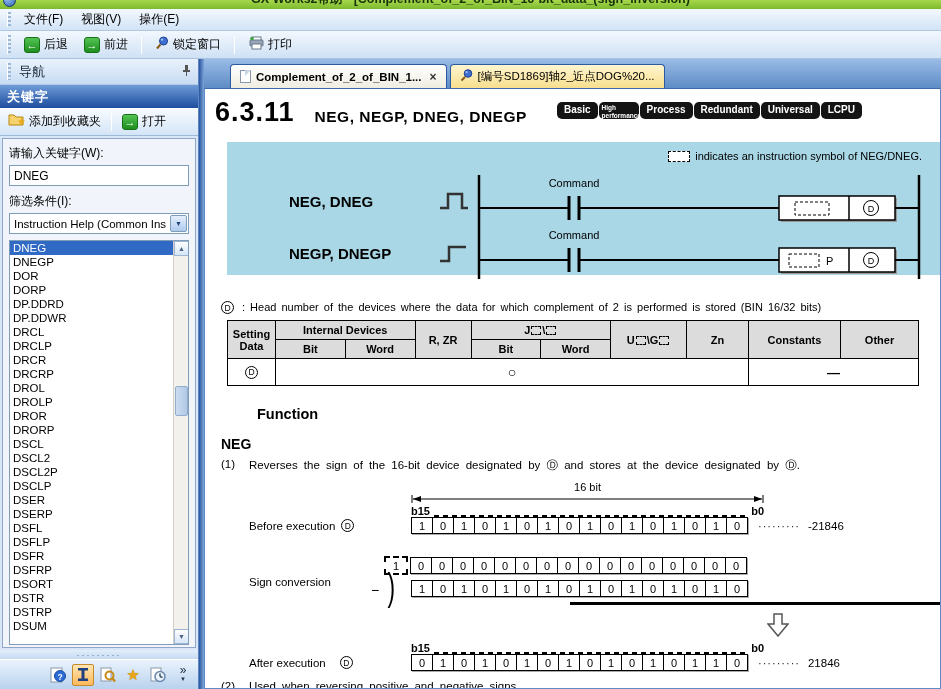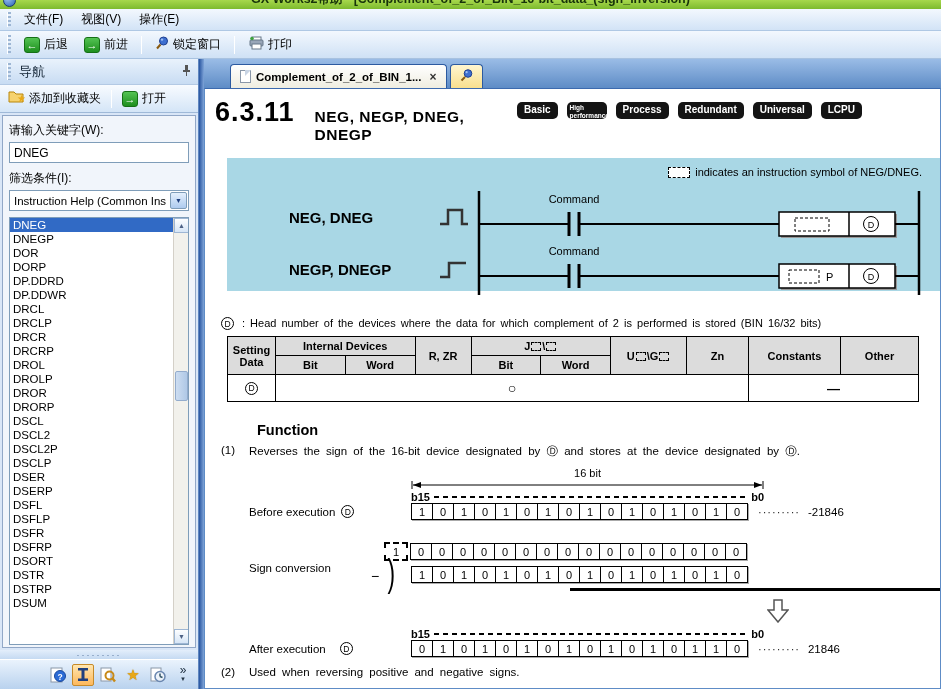--- a/index.html
+++ b/index.html
@@ -70,21 +70,21 @@
   .tab .close { font-weight:bold; font-size:12px; margin-left:3px; color:#333; }
   .doc-icon { width:11px; height:13px; background:#fff; border:1px solid #8A97A8; position:relative; }
   .doc-icon::after{ content:""; position:absolute; right:-1px; top:-1px; border:3px solid; border-color:#C8D4E4 transparent transparent #C8D4E4; }
 
   .content { flex:1; background:#fff; border:1px solid #5E8CC6; border-top:1px solid #3C6AAE; overflow:hidden; padding:6px 0 0 10px; position:relative; }
 
   
   .sec-header { display:flex; align-items:flex-start; margin-top:2px; }
   .sec-num { font-size:27px; font-weight:bold; letter-spacing:1px; }
   .sec-title { font-size:15.5px; font-weight:bold; margin:11px 0 0 20px; letter-spacing:.5px; }
-  .badges { margin-left:auto; margin-right:78px; display:flex; gap:9px; padding-top:5px; align-items:flex-end; }
+  .badges { margin-left:auto; margin-right:78px; display:flex; gap:1px; padding-top:5px; align-items:flex-end; }
   .badge { background:#141414; color:#fff; font-weight:bold; font-size:10px; padding:3px 7px; border-radius:5px; line-height:1; height:17px; }
   .badge-wrap { font-size:6.5px; width:40px; padding:2px 3px; line-height:1.2; height:17px; white-space:normal; text-align:left; }
 
   
   .diagram { margin:14px 0 0 12px; width:calc(100% - 12px); height:133px; background:#A9D7E5; position:relative; }
   .diag-note { position:absolute; top:8px; right:18px; display:flex; align-items:center; font-size:11px; gap:5px; }
   .dash-box { display:inline-block; width:22px; height:11px; border:1px dashed #000; background:#fff; }
   .lrow { position:absolute; left:62px; display:flex; align-items:center; }
   .lrow1 { top:30px; } .lrow2 { top:82px; }
   .lrow .llabel { width:148px; font-size:15px; font-weight:bold; }
@@ -112,21 +112,21 @@
   .brow { display:flex; align-items:center; }
   .blabel { width:196px; flex:none; font-size:11.5px; display:flex; align-items:center; gap:6px; padding-left:34px; }
   .cells { display:flex; position:relative; }
   .bit { width:22px; height:17px; border:1px solid #000; margin-left:-1px; background:#fff; display:flex; align-items:center; justify-content:center; font-size:11px; box-shadow:1px 1px 0 #AAA; flex:none; }
   .bit:first-child { margin-left:0; }
   .carry { position:absolute; left:-27px; top:-1px; width:24px; height:19px; border:2px dashed #000; background:#fff; display:flex; align-items:center; justify-content:center; font-size:11px; }
   .leader { margin-left:10px; font-size:11px; color:#222; letter-spacing:1px; }
   .leader::before { content:"·········"; }
   .bval { margin-left:8px; font-size:11.5px; }
   .sixteen-wrap { width:353px; text-align:center; font-size:11px; }
-  .b15row { width:353px; display:flex; align-items:center; font-size:11px; font-weight:bold; }
+  .b15row { width:353px; display:flex; align-items:flex-end; font-size:11px; font-weight:bold; }
   .b15row .dashes { flex:1; height:2px; margin:0 4px; background:repeating-linear-gradient(90deg,#000 0 5px,transparent 5px 9px); }
   .subwrap { position:relative; }
   .minus { position:absolute; left:-40px; top:2px; font-size:14px; }
   .paren { position:absolute; left:-26px; top:-14px; font-size:38px; font-weight:100; transform:scaleX(.6); color:#000; }
   .sumline { margin:5px 0 0 355px; width:400px; border-top:3px solid #000; }
   .downarrow { margin:8px 0 0 552px; }
 </style>
 </head>
 <body>
 
@@ -186,20 +186,21 @@
       <div class="grip"></div>
       <span class="nav-title">导航</span>
       <span>
         <svg width="11" height="12">
             <rect x="4" y="1" width="3" height="6" fill="#555"></rect>
             <rect x="2" y="6" width="7" height="2" fill="#555"></rect>
             <line x1="5.5" y1="8" x2="5.5" y2="12" stroke="#555"></line>
           </svg>
       </span>
     </div>
+    <div class="kw-header">关键字</div>
     <div class="sb-toolbar">
       <div class="sb-btn">
         <span>
           <svg width="17" height="14">
               <path d="M1 4 L1 12 L15 12 L15 4 L8 4 L6 2 L1 2 Z" fill="#F6D26E" stroke="#B8860B"></path>
               <text x="9" y="12" font-size="10" fill="#E8A818">★</text>
             </svg>
         </span>
         <span>添加到收藏夹</span>
       </div>
@@ -305,20 +306,21 @@
         <span class="close">×</span>
       </div>
       <div class="tab t2">
         <span>
           <svg width="13" height="13">
               <circle cx="8" cy="4.5" r="3.8" fill="#3E6FD0" stroke="#1F3F8F"></circle>
               <circle cx="6.6" cy="3.2" r="1.1" fill="#9FC0F4"></circle>
               <line x1="5" y1="8" x2="1.5" y2="11.5" stroke="#8A5A10" stroke-width="2"></line>
             </svg>
         </span>
+        <span>[编号SD1869]轴2_近点DOG%20...</span>
       </div>
     </div>
 
     <div class="content">
 
       <div class="sec-header">
         <span class="sec-num">6.3.11</span>
         <span class="sec-title">NEG,  NEGP,  DNEG,  DNEGP</span>
         <div class="badges">
             <span class="badge">Basic</span>
@@ -407,20 +409,21 @@
         </tr>
         <tr class="datarow">
           <td><span class="cD">D</span></td>
           <td colspan="7"><span class="circle-mark">○</span></td>
           <td colspan="2"><span class="dash-mark">—</span></td>
         </tr>
       </tbody>
         </table>
 
       <div class="func-head">Function</div>
+      <div class="neg-head">NEG</div>
       <div class="fitem">
         <span>(1)</span>
         <span>Reverses  the  sign  of  the  16-bit  device  designated  by  Ⓓ  and  stores  at  the  device  designated  by  Ⓓ.</span>
       </div>
 
       <div class="bitdiag">
         <div class="brow">
           <div class="blabel"></div>
           <div class="sixteen-wrap">
             <div>16 bit</div>

